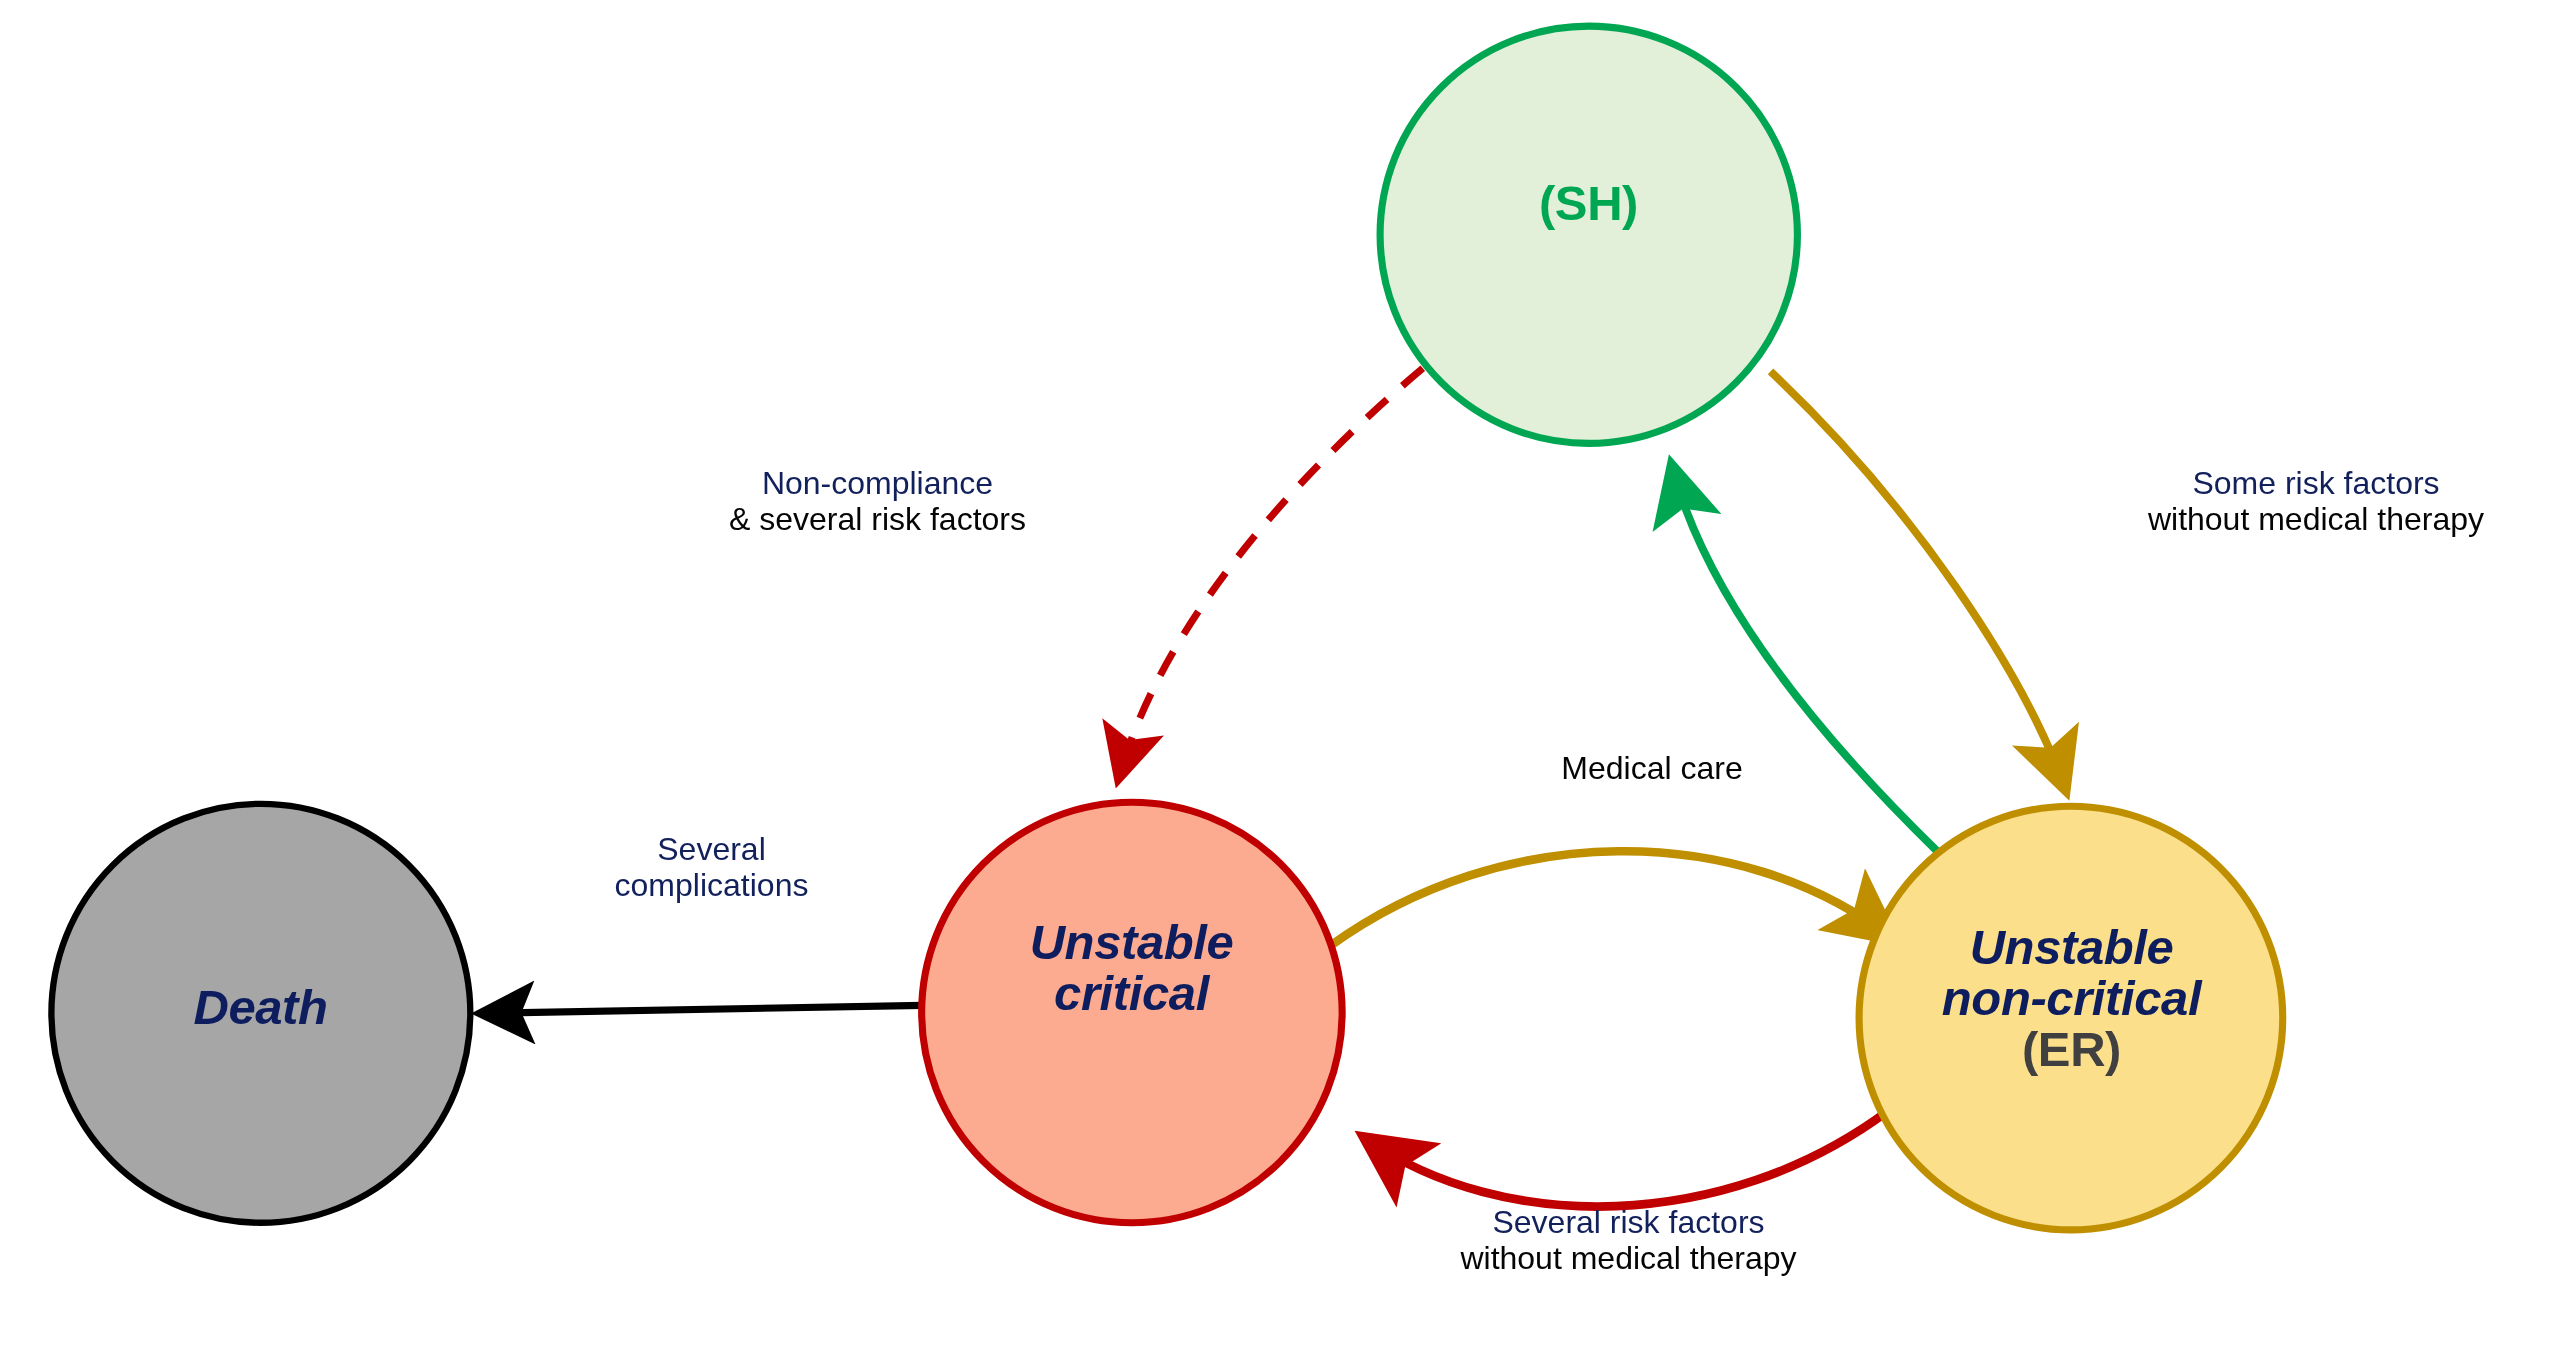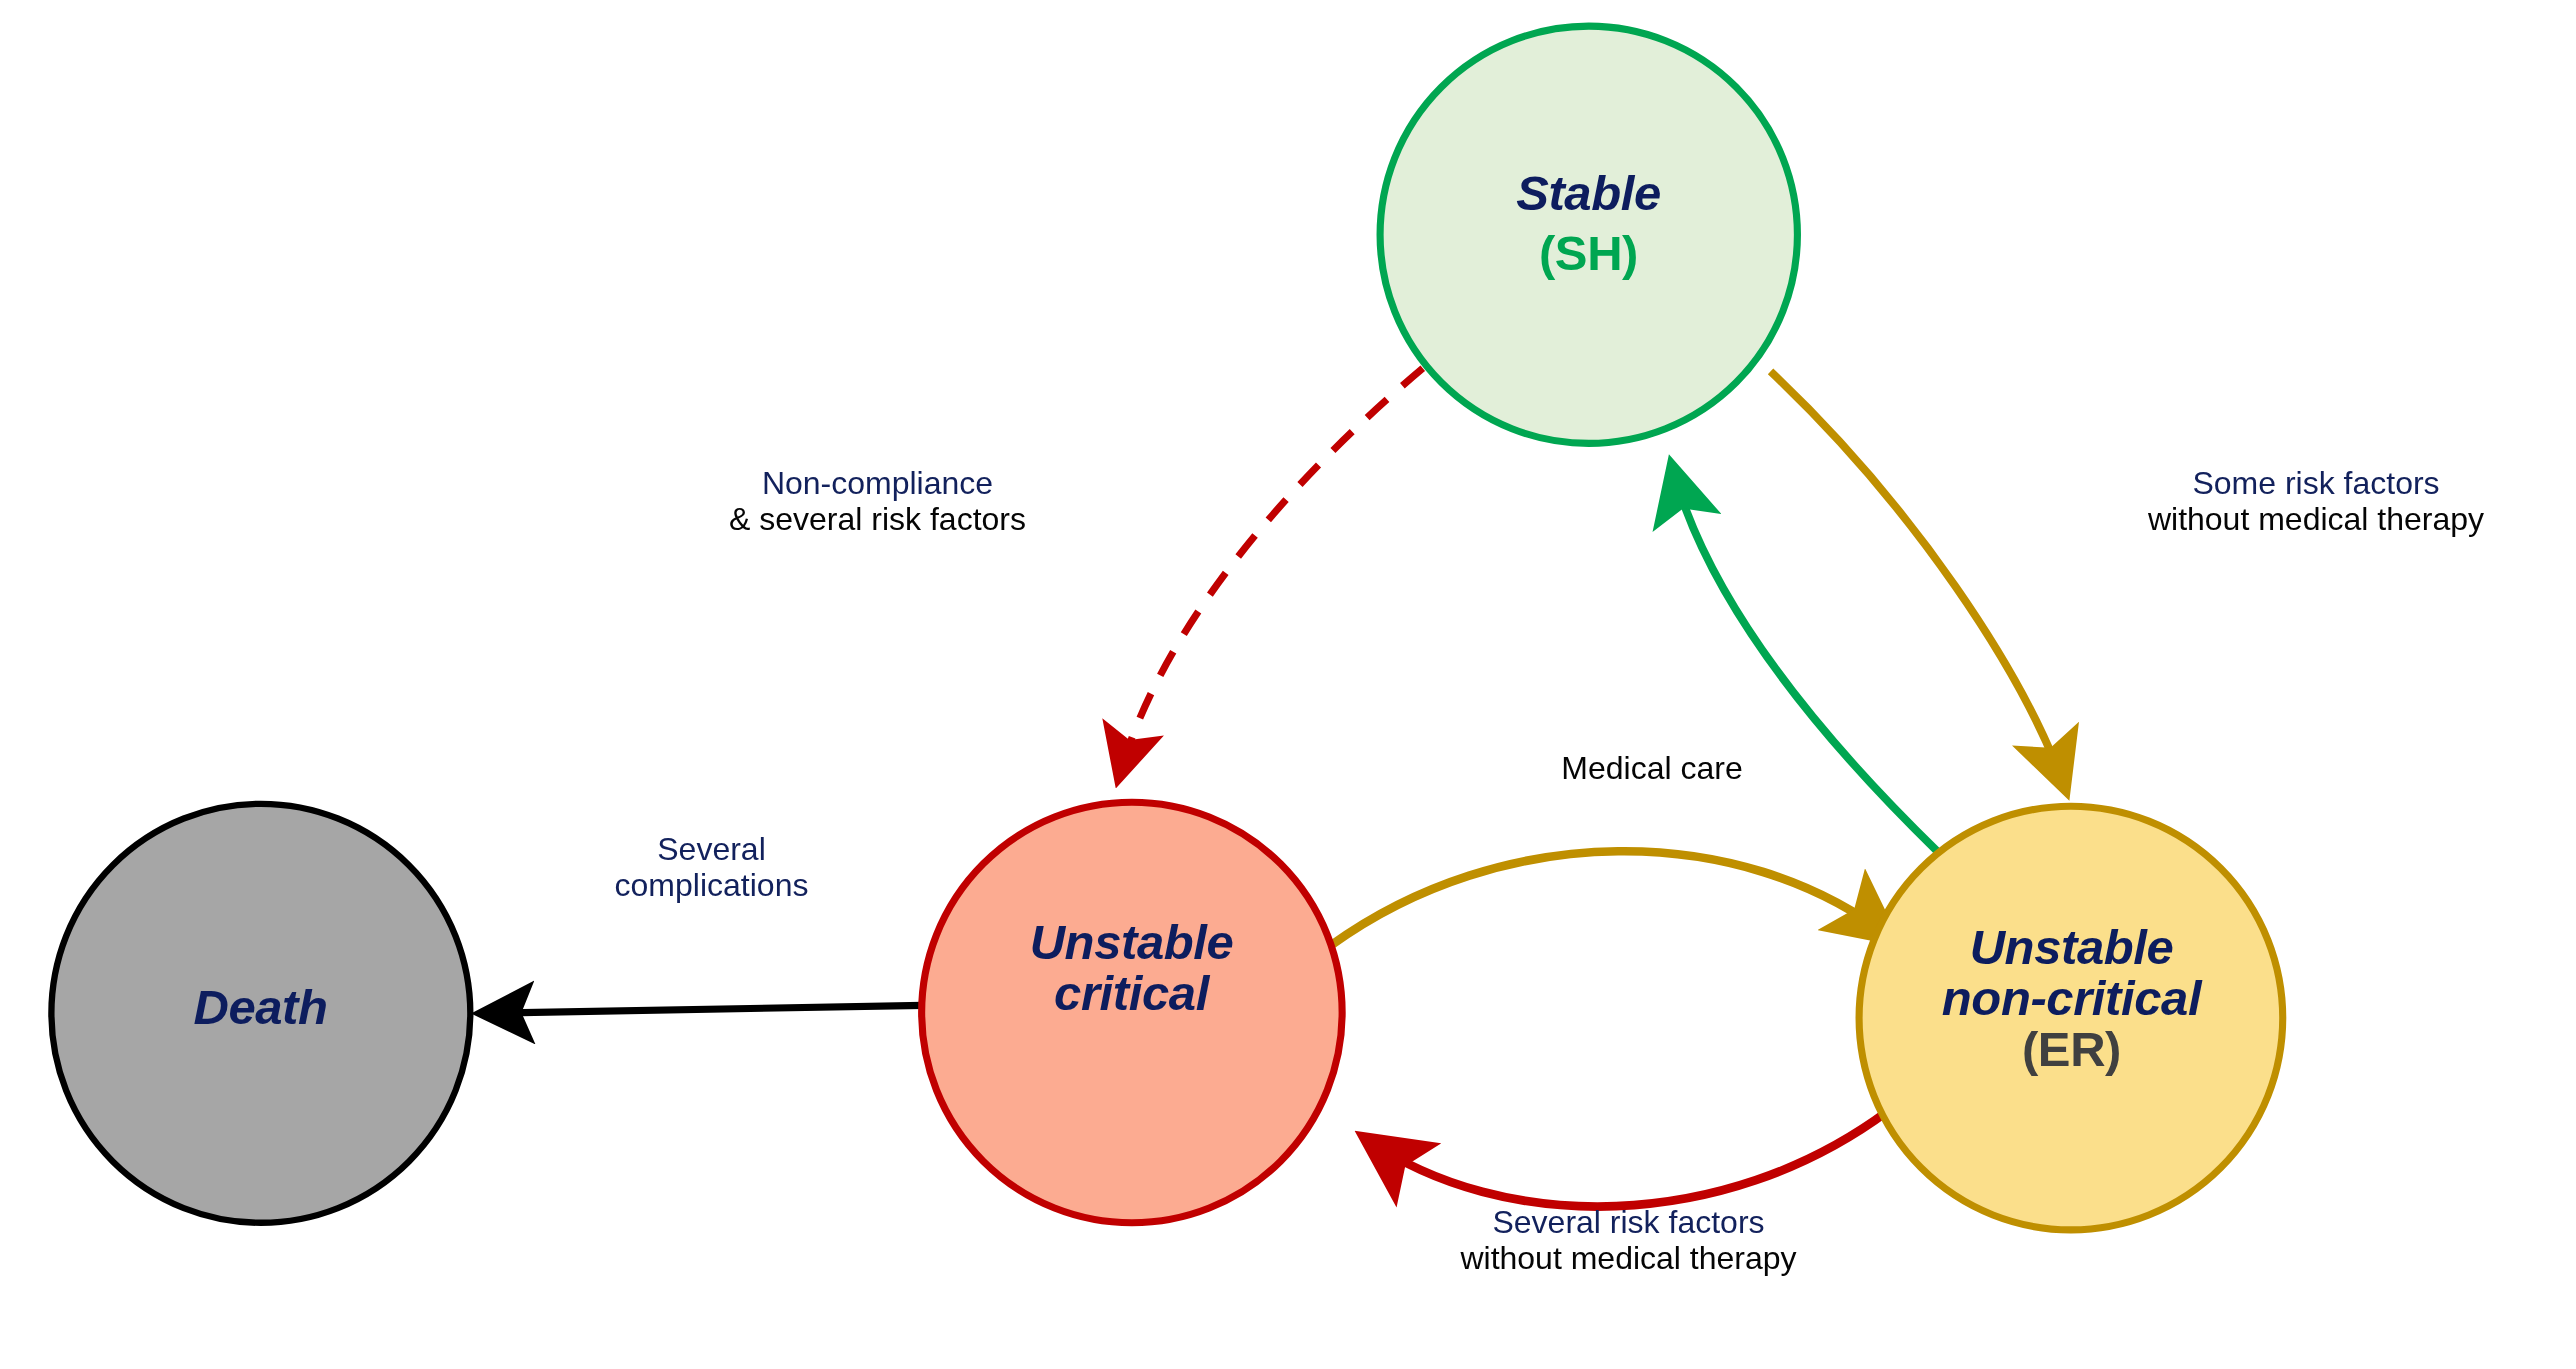--- a/index.html
+++ b/index.html
@@ -121,21 +121,20 @@
     <div class="node-title">critical</div>
   </div>
 
   <div class="node-label" style="left:1858px; top:922px; width:427px;">
     <div class="node-title">Unstable</div>
     <div class="node-title">non-critical</div>
     <div class="node-code" style="color:#404040;">(ER)</div>
   </div>
 
   <div class="node-label" style="left:1391px; top:168px; width:395px;">
-    <div class="node-title">Stable</div>
     <div class="node-code" style="color:#00a651; margin-top:9.5px;">(SH)</div>
   </div>
 
   <div class="edge-label" style="left:601px; top:466px; width:553px;">
     <div class="lbl-navy">Non-compliance</div>
     <div class="lbl-black">&amp; several risk factors</div>
   </div>
 
   <div class="edge-label" style="left:2055px; top:466px; width:522px;">
     <div class="lbl-navy">Some risk factors</div>

